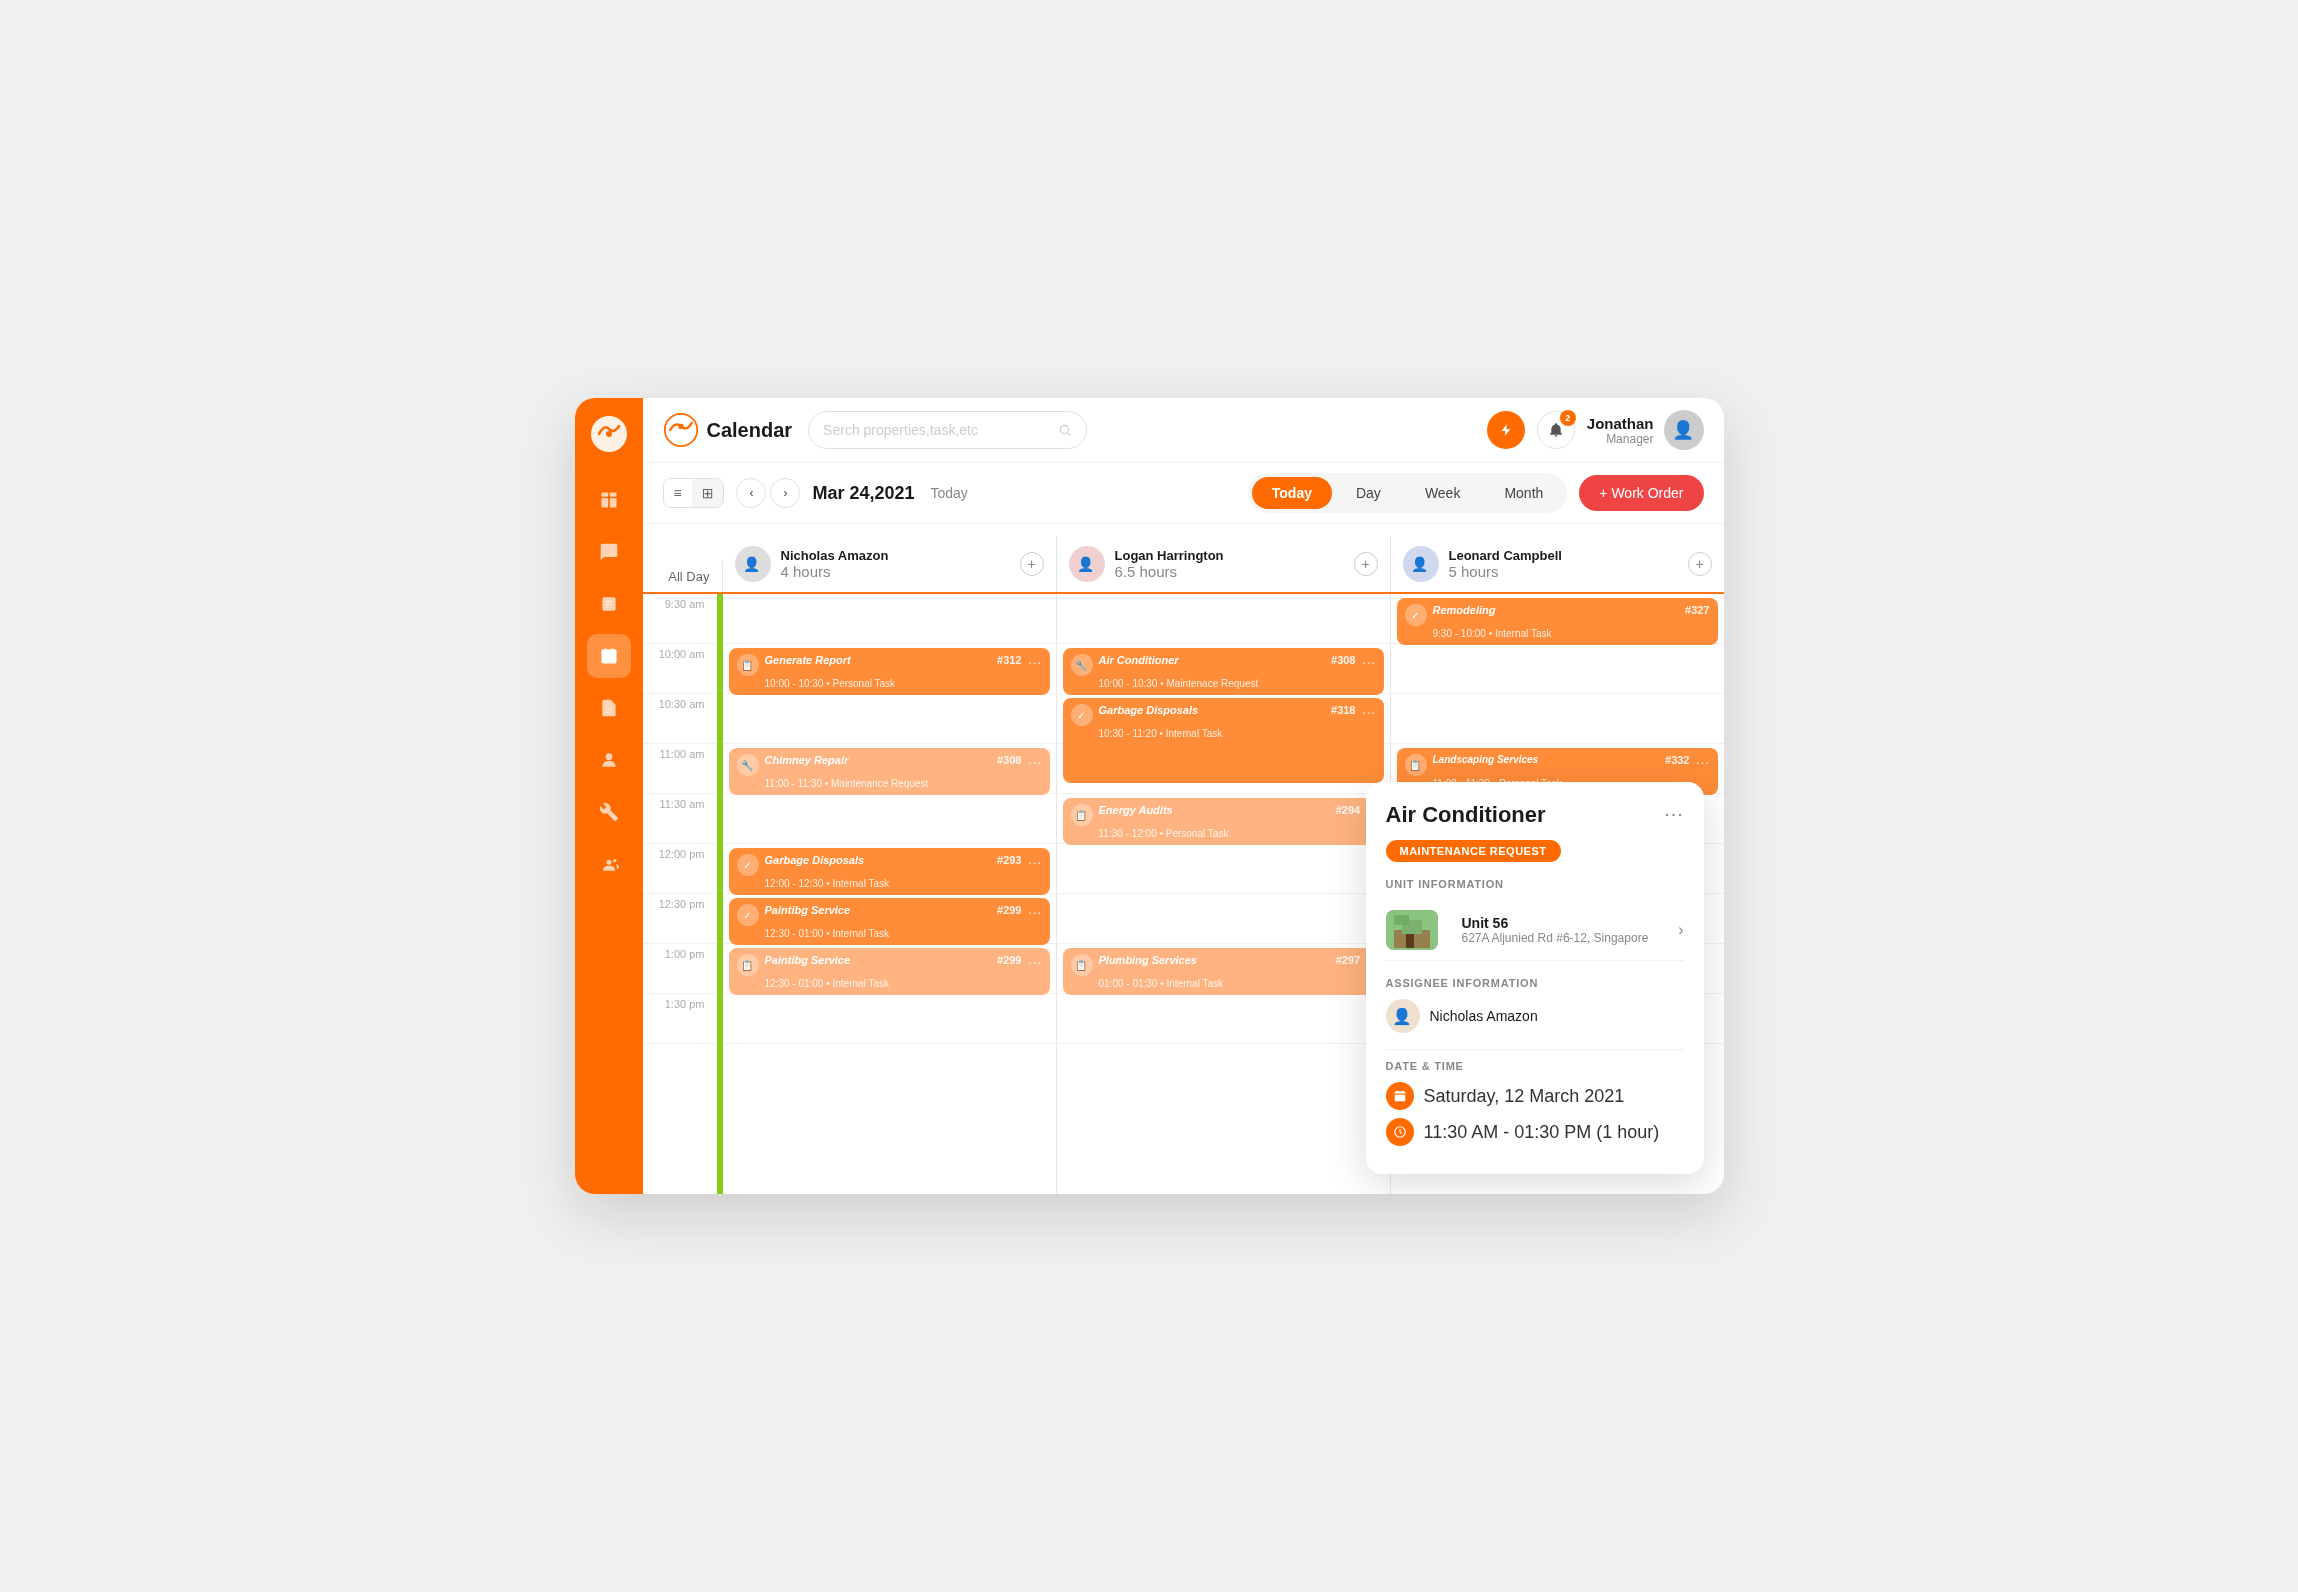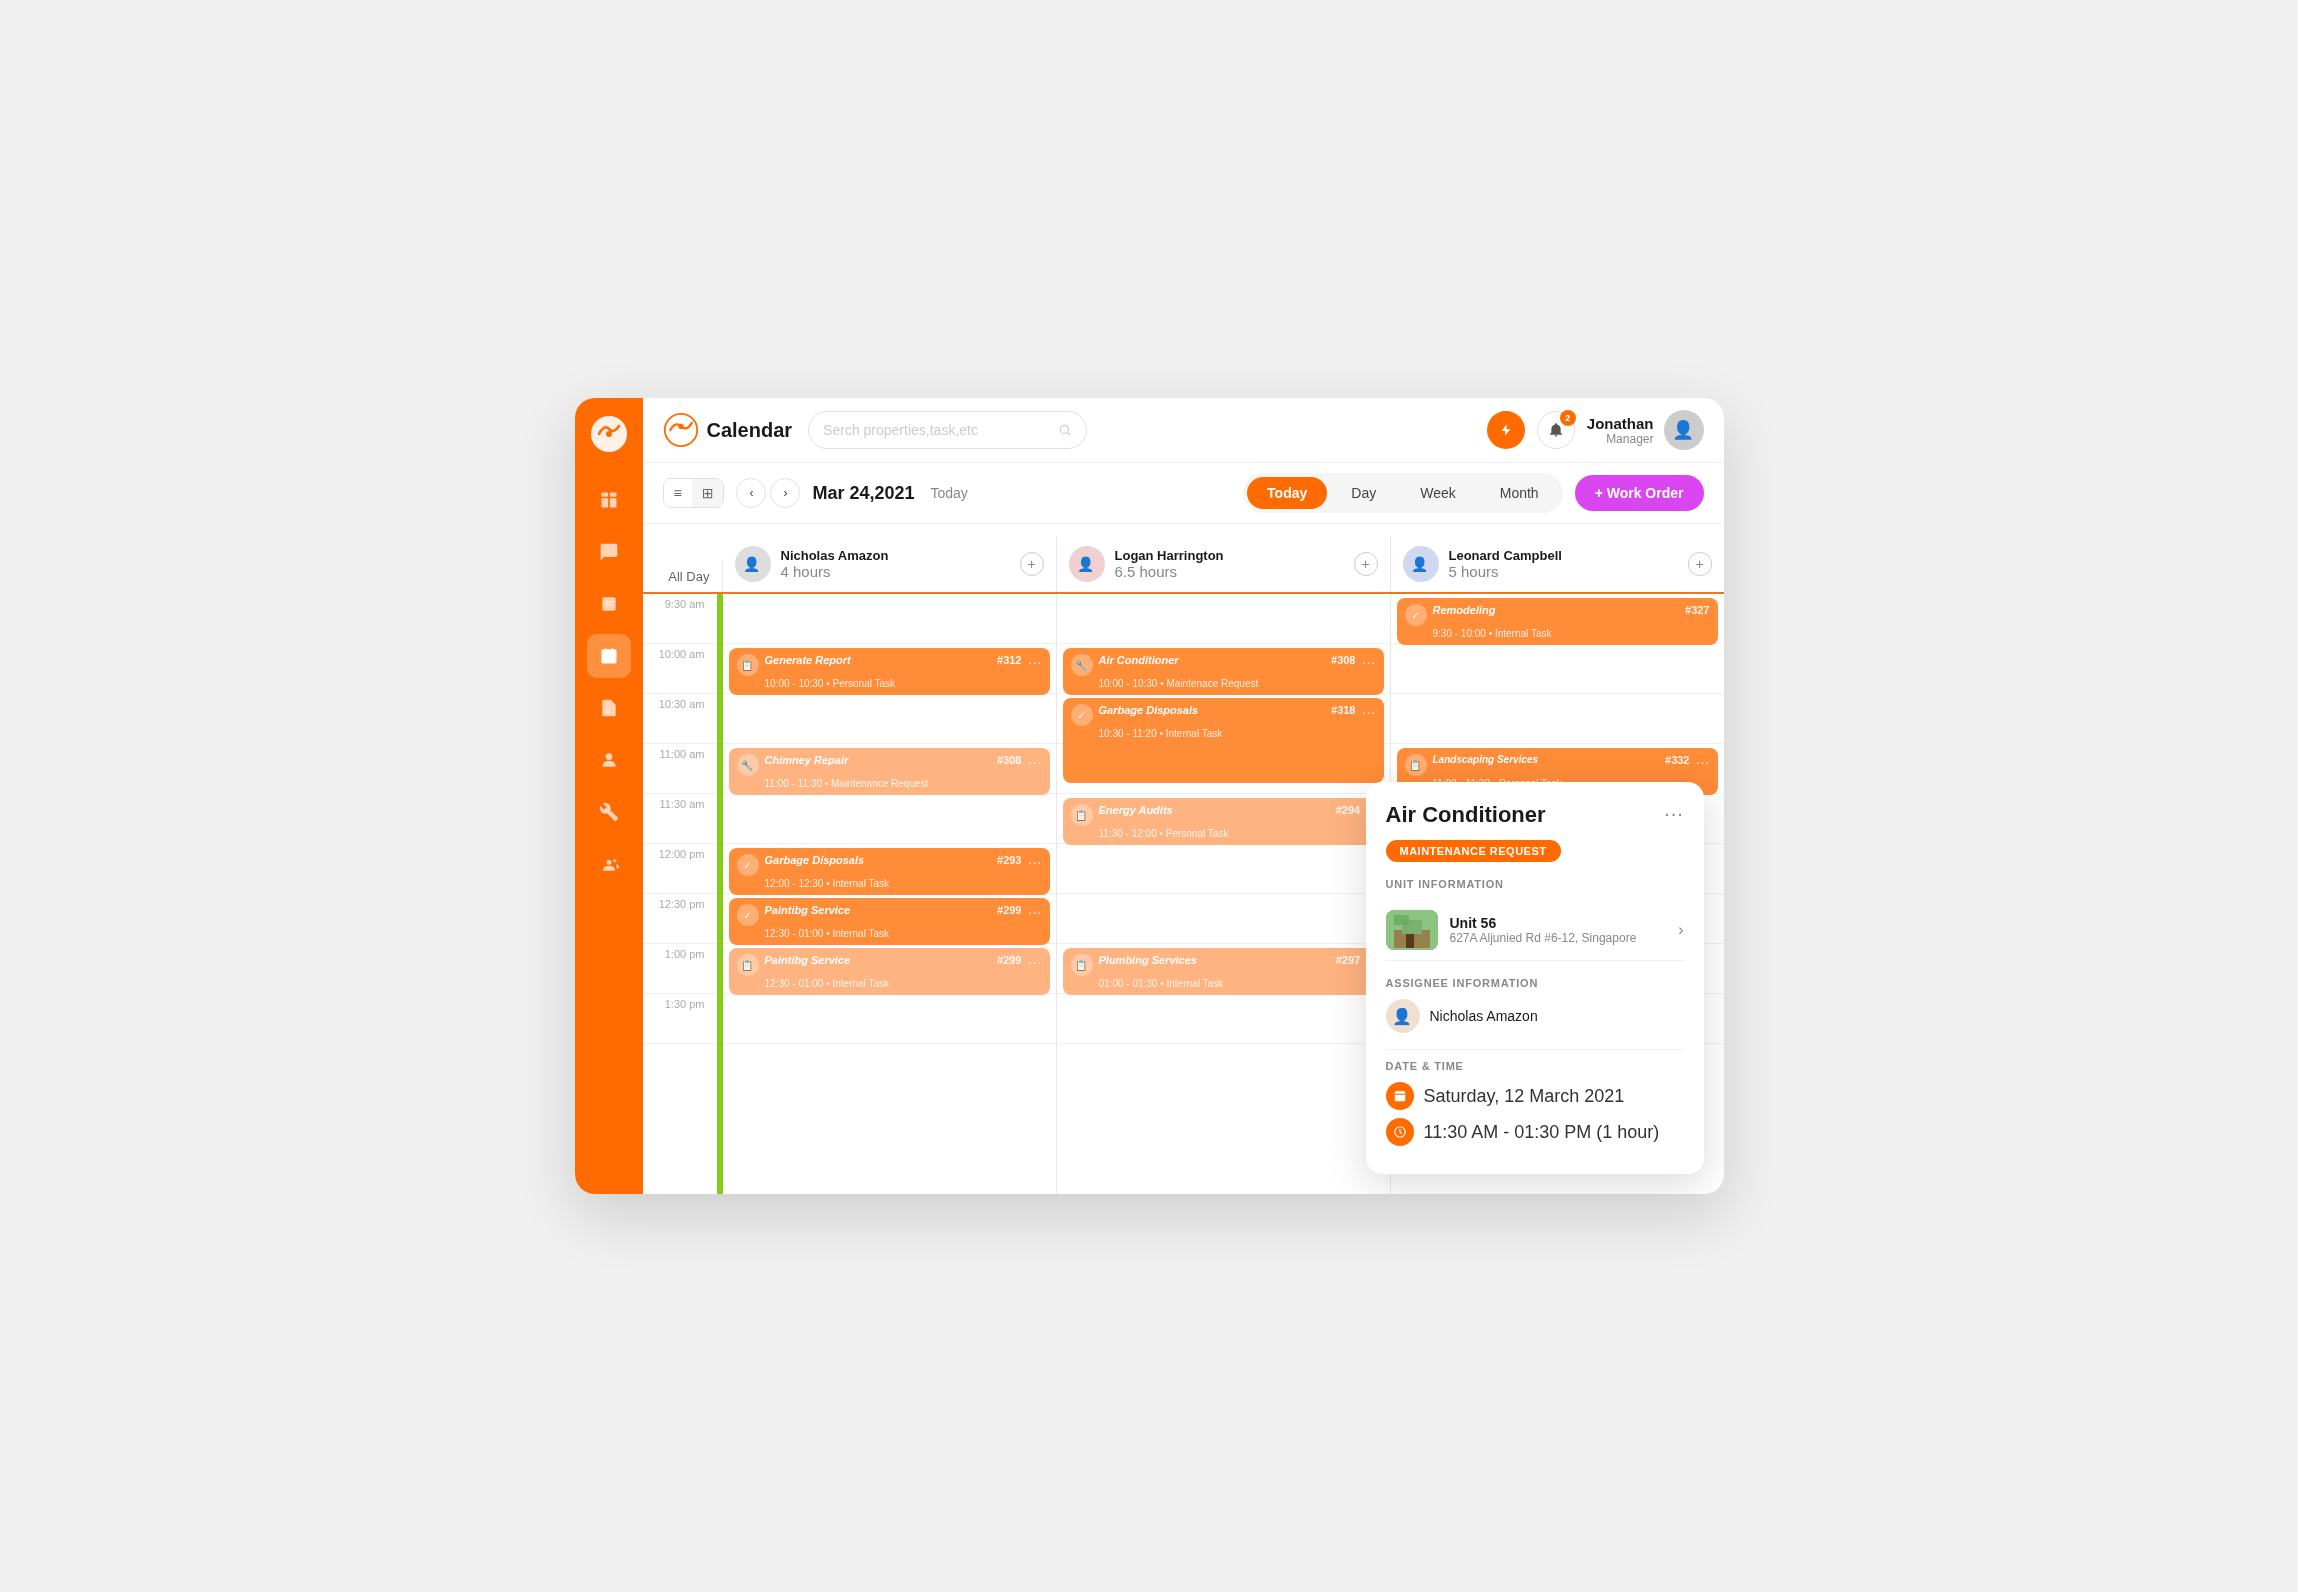--- a/index.html
+++ b/index.html
@@ -259,27 +259,27 @@
       font-weight: 500;
     }
 
     .cal-tab.active {
       background: #FF6B00;
       color: white;
       font-weight: 600;
     }
 
     .work-order-btn {
-      background: #d946ef;
+      background: #ef4444;
       color: white;
       border: none;
       border-radius: 25px;
       padding: 10px 20px;
       font-size: 14px;
-      font-weight: 700;
+      font-weight: 400;
       cursor: pointer;
       display: flex;
       align-items: center;
       gap: 6px;
       white-space: nowrap;
     }
 
     
     .calendar-area {
       flex: 1;
@@ -491,21 +491,21 @@
       font-weight: 700;
       color: #888;
       text-transform: uppercase;
       letter-spacing: 0.8px;
       margin-bottom: 10px;
     }
 
     .popup-unit {
       display: flex;
       align-items: center;
-      gap: 12px;
+      gap: 24px;
       padding: 10px 0;
       border-bottom: 1px solid #f0f0f0;
       margin-bottom: 16px;
     }
 
     .unit-img {
       width: 52px;
       height: 40px;
       border-radius: 8px;
       background: linear-gradient(135deg, #a8c5a0, #7ab070);

